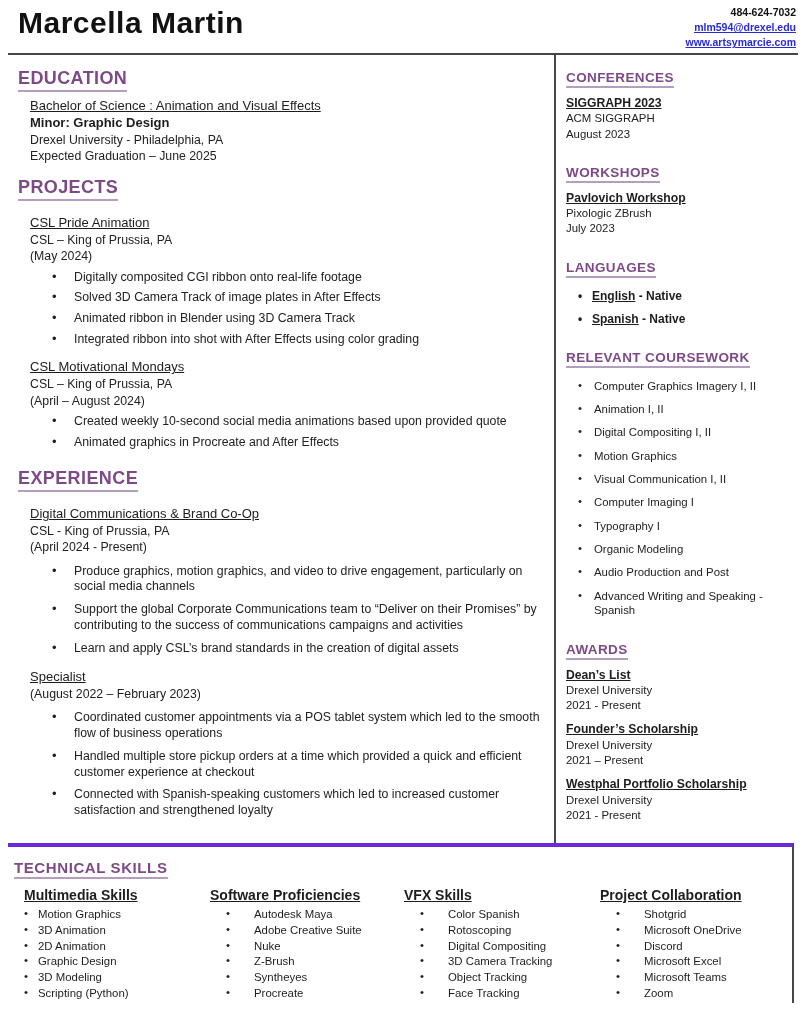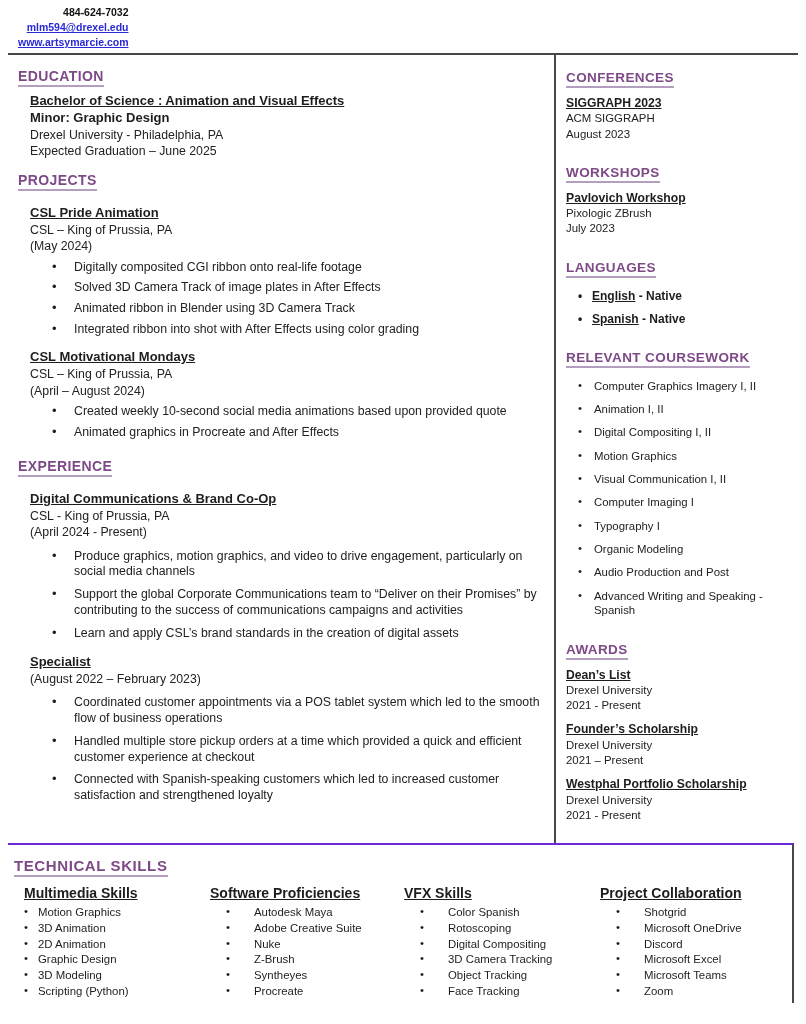--- a/index.html
+++ b/index.html
@@ -16,26 +16,26 @@
   .contact .link { color:#2929d6; text-decoration:underline; display:block; cursor:pointer; }
   .top-rule { border-top:2px solid #474747; margin:3px 8px 0 8px; }
 
   
   .main { display:flex; height:788px; }
   .left  { width:556px; border-right:2px solid #474747; padding:0 10px 0 18px; }
   .right { flex:1; padding:0 6px 0 10px; }
 
   .sec { display:inline-block; color:#7d4a87; font-weight:700; letter-spacing:.4px;
          border-bottom:2px solid #b49ec0; padding-bottom:1px; }
-  .left .sec  { font-size:14px; margin:13px 0 6px 0; }
+  .left .sec  { font-size:18px; margin:13px 0 6px 0; }
   .right .sec { font-size:13.5px; margin:15px 0 7px 0;text-align:right; }
 
   .edu, .entry { margin-left:12px; }
   .entry { margin-top:8px; }
-  .sub-title { font-size:13px; font-weight:700; text-decoration:underline; line-height:1.3; }
+  .sub-title { font-size:13px; font-weight:400; text-decoration:underline; line-height:1.3; }
   .sub-bold  { font-size:13px; font-weight:700; line-height:1.3; }
   .body-line { font-size:12.3px; line-height:1.32; color:#222; }
 
   ul.bullets { list-style:none; margin:5px 0 0 0; }
   ul.bullets li { position:relative; padding-left:44px; margin-bottom:5px;
                   font-size:12.3px; line-height:1.28; color:#222; }
   ul.bullets li::before { content:"•"; position:absolute; left:22px; top:-1px; font-size:13px; }
 
   
   .r-entry { margin-bottom:8px; }
@@ -48,21 +48,21 @@
   ul.lang li::before { content:"•"; position:absolute; left:12px; top:0; }
   .lang-name { text-decoration:underline; }
 
   ul.course { list-style:none; margin:4px 0 0 0; }
   ul.course li { position:relative; padding-left:28px; margin-bottom:8.5px;
                  font-size:11.4px; line-height:1.3; color:#222; }
   ul.course li::before { content:"•"; position:absolute; left:12px; top:-1px; }
 
   
   .bottom { margin-left:8px; width:786px; height:160px;
-            border-top:2px solid #6d28d9; border-right:2px solid #474747;
+            border-top:4px solid #6d28d9; border-right:2px solid #474747;
             padding:4px 0 0 6px; }
   .bottom .sec { font-size:15px; letter-spacing:.6px; margin:8px 0 8px 0; }
   .skills-row { display:flex; }
   .skill-col1 { width:196px; } .skill-col2 { width:194px; } .skill-col3 { width:196px; }
   .skill-col4 { flex:1; }
   .skill-head { font-size:14px; font-weight:700; text-decoration:underline; margin-bottom:4px; }
   .skill-col1 .skill-head { margin-left:10px; }
   ul.skills { list-style:none; }
   ul.skills li { position:relative; font-size:11.4px; line-height:1.25;
                  margin-bottom:1.5px; color:#1d1d1d; }
@@ -71,20 +71,21 @@
   .skill-col2 ul.skills li, .skill-col3 ul.skills li, .skill-col4 ul.skills li { padding-left:44px; }
   .skill-col2 ul.skills li::before, .skill-col3 ul.skills li::before,
   .skill-col4 ul.skills li::before { content:"•"; position:absolute; left:16px; top:-1px; }
 </style>
 </head>
 <body>
 
 <div class="page">
 
   <div class="header">
+    <div class="name">Marcella Martin</div>
     <div class="contact">
       <span>484-624-7032</span>
       <a class="link">mlm594@drexel.edu</a>
       <a class="link">www.artsymarcie.com</a>
     </div>
   </div>
   <div class="top-rule"></div>
 
   <div class="main">
 

